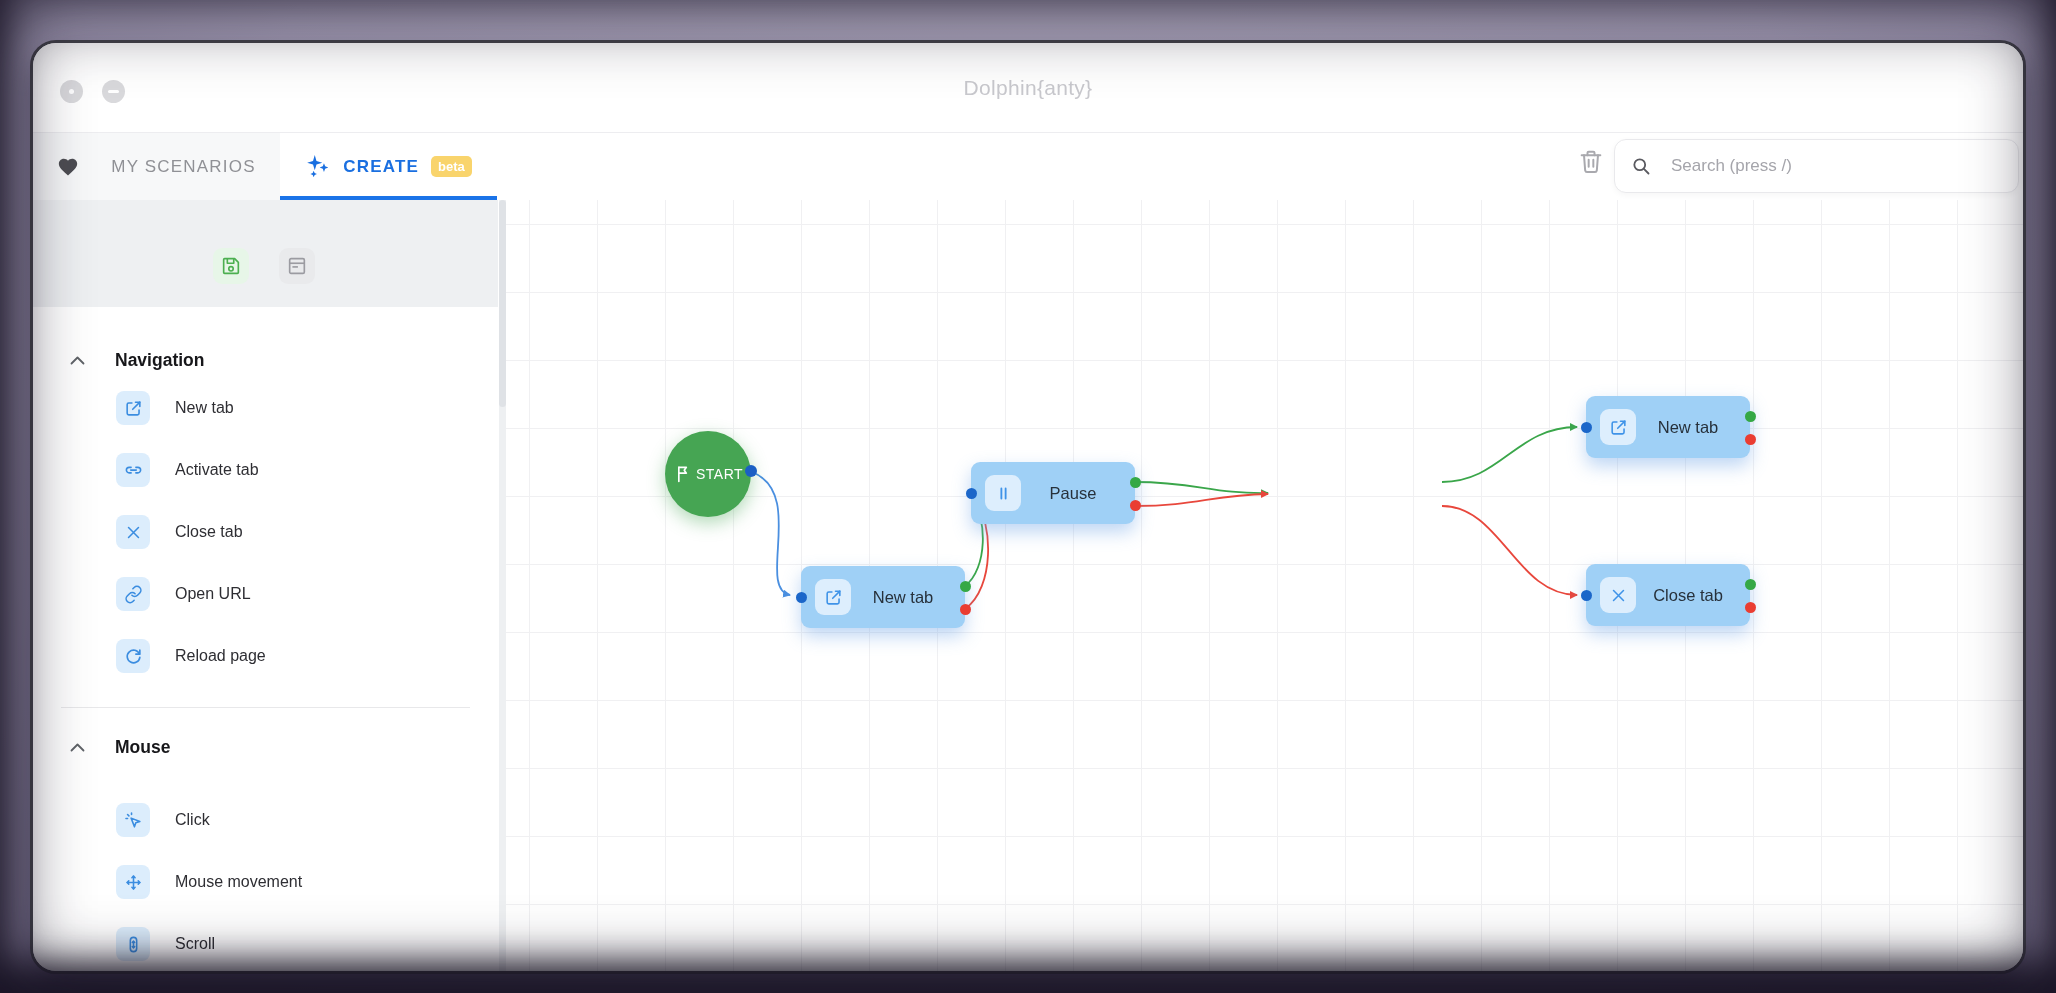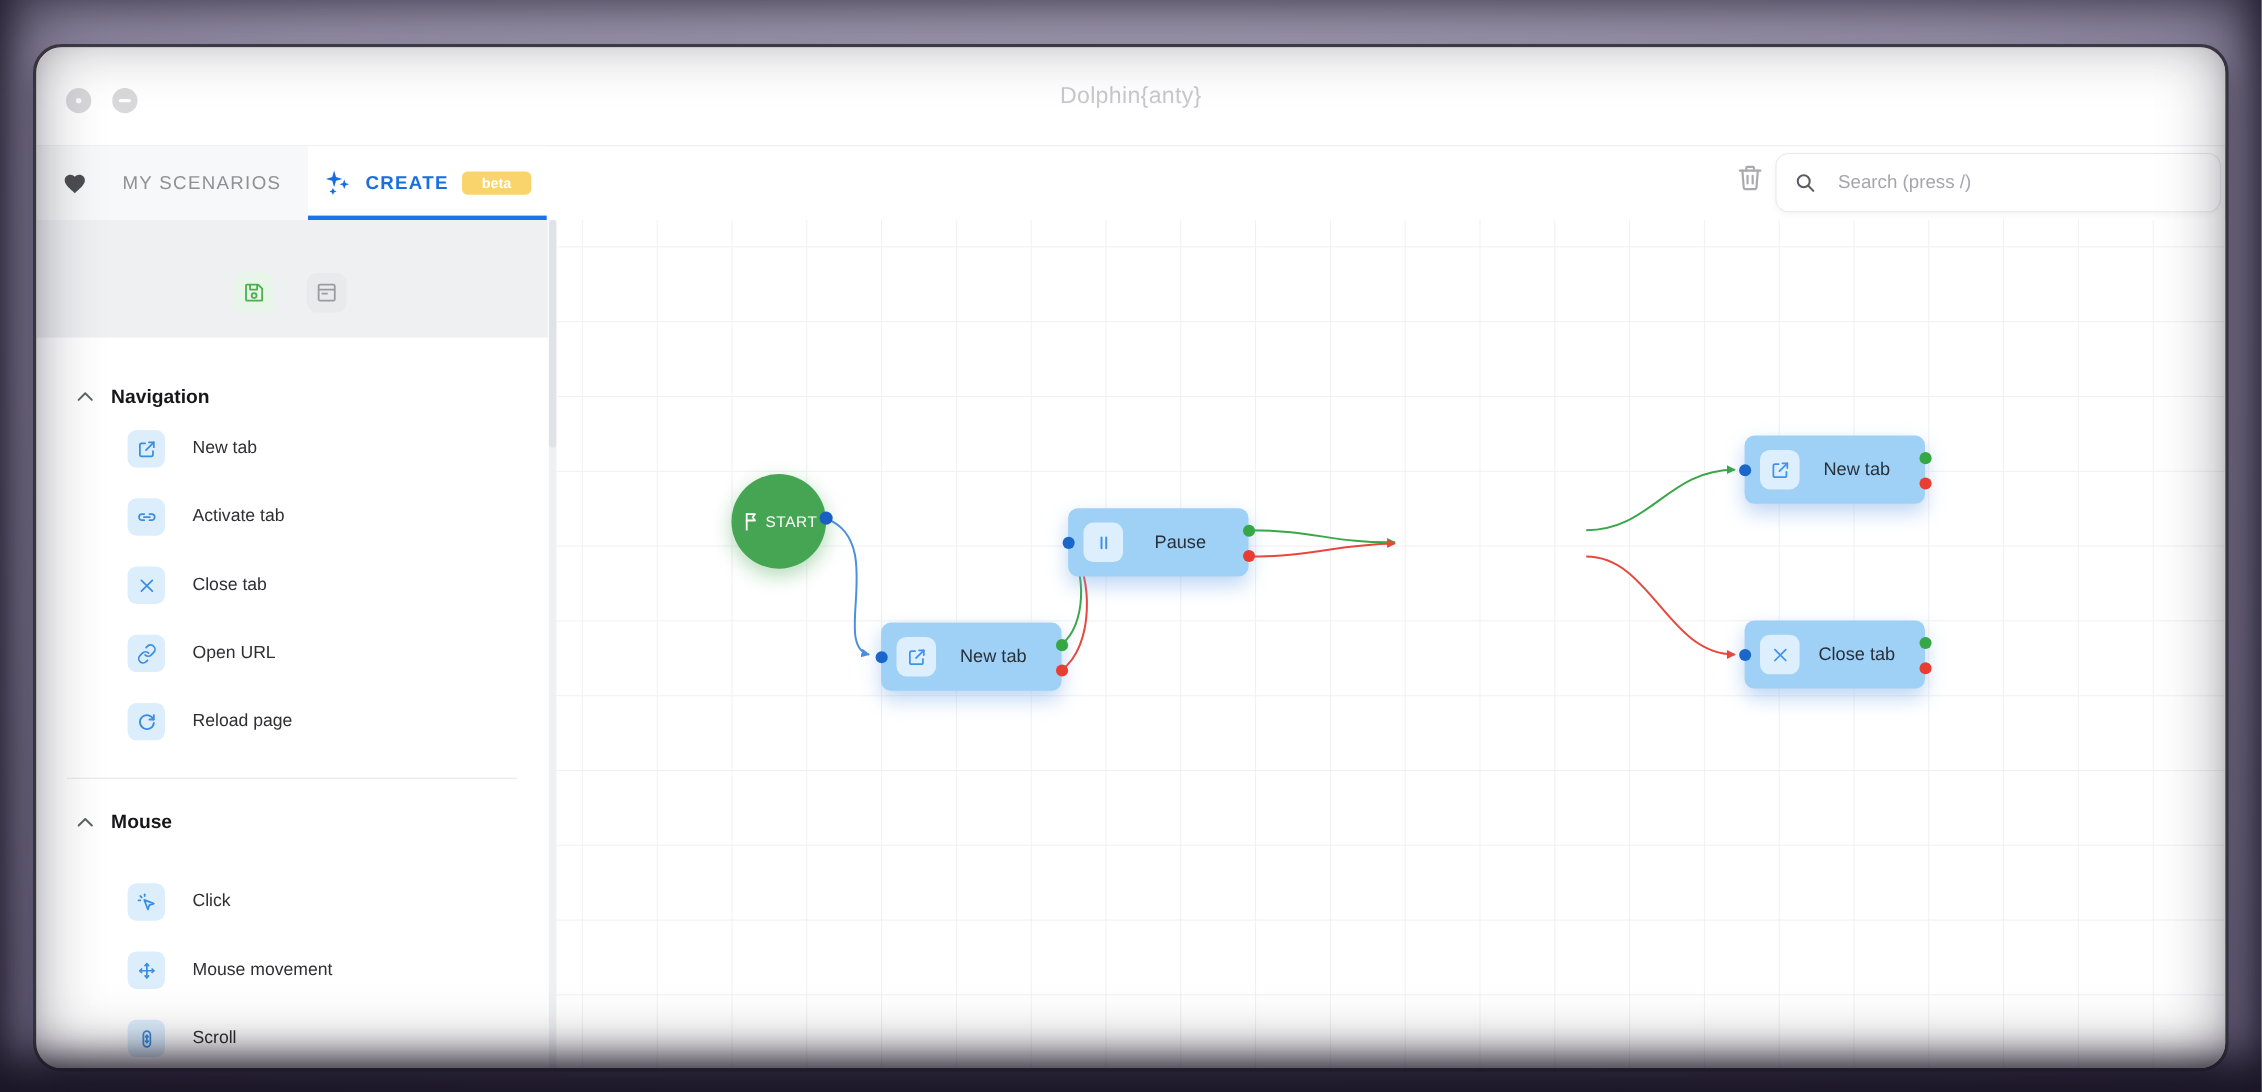--- a/index.html
+++ b/index.html
@@ -31,39 +31,39 @@
   .title{ position:absolute; left:0; right:0; top:0; height:90px; display:flex; align-items:center; justify-content:center;
           font-size:21px; color:#c8c8cd; letter-spacing:.3px; }
 
   
   .tab{ position:absolute; top:90px; height:67px; display:flex; align-items:center; cursor:pointer; }
   .tab-scenarios{ left:0; width:247px; background:#f7f8f9; justify-content:center; gap:32px; }
   .tab-scenarios .lbl{ font-size:17px; font-weight:500; letter-spacing:1.2px; color:#8f9095; }
   .tab-create{ left:247px; width:217px; background:#fff; justify-content:center; gap:12px; }
   .tab-create::after{ content:""; position:absolute; left:0; right:0; bottom:0; height:4px; background:#1a73e8; }
   .tab-create .lbl{ font-size:17px; font-weight:600; letter-spacing:1.2px; color:#1a6fe0; }
-  .badge{ background:#f9d46c; color:#fff; font-size:13px; font-weight:700; padding:3px 18px; border-radius:5px; }
+  .badge{ background:#f9d46c; color:#fff; font-size:13px; font-weight:700; padding:3px 7px; border-radius:5px; }
 
   .trash{ position:absolute; left:1544px; top:104px; width:28px; height:28px; color:#a9a9ae; cursor:pointer; }
   .search{ position:absolute; left:1581px; top:96px; width:405px; height:54px; background:#fff; border:1px solid #e9e9ec;
            border-radius:12px; box-shadow:0 2px 6px rgba(0,0,0,.04); display:flex; align-items:center; padding:0 16px; gap:20px; }
   .search svg{ flex:0 0 auto; color:#5a5a60; }
   .search input{ border:none; outline:none; flex:1; font-size:17px; color:#44444a; font-family:inherit; background:transparent; }
   .search input::placeholder{ color:#a5a5ab; }
 
   
   .side-header{ position:absolute; left:0; top:157px; width:465px; height:107px; background:#eef0f2; }
   .action-btn{ position:absolute; top:48px; width:36px; height:36px; border-radius:9px; display:flex; align-items:center; justify-content:center; cursor:pointer; }
   .action-save{ left:180px; background:#e7f6e8; color:#4caf50; }
   .action-form{ left:246px; background:#e9eaec; color:#9b9ba1; }
   .collapse{ position:absolute; left:432px; top:160px; width:28px; height:30px; color:#76767c; cursor:pointer;
              display:flex; align-items:center; justify-content:center; }
 
   .side-body{ position:absolute; left:0; top:264px; width:465px; bottom:0; background:#fff; overflow:hidden; padding-top:36px; }
-  .section-head{ height:34px; display:flex; align-items:center; padding-left:37px; gap:16px; cursor:pointer; }
+  .section-head{ height:34px; display:flex; align-items:center; padding-left:37px; gap:30px; cursor:pointer; }
   .section-head .chev{ color:#5f6368; display:flex; }
   .section-head .s-lbl{ font-size:17.5px; font-weight:700; color:#17171a; }
   .side-item{ height:62px; display:flex; align-items:center; padding-left:83px; gap:25px; cursor:pointer; }
   .side-item:first-of-type{ margin-top:25px; }
   .icon-box{ width:34px; height:34px; border-radius:8px; background:#dcedfc; color:#3b8de0; display:flex; align-items:center; justify-content:center; }
   .side-item .i-lbl{ font-size:16px; color:#2e2e33; }
   .divider{ height:1px; background:#e8e8ea; margin:20px 28px 22px 28px; }
   .mouse-gap{ margin-top:25px; }
 
   .side-scrollbar{ position:absolute; left:466px; top:157px; width:7px; bottom:0; background:#eef0f2; }

